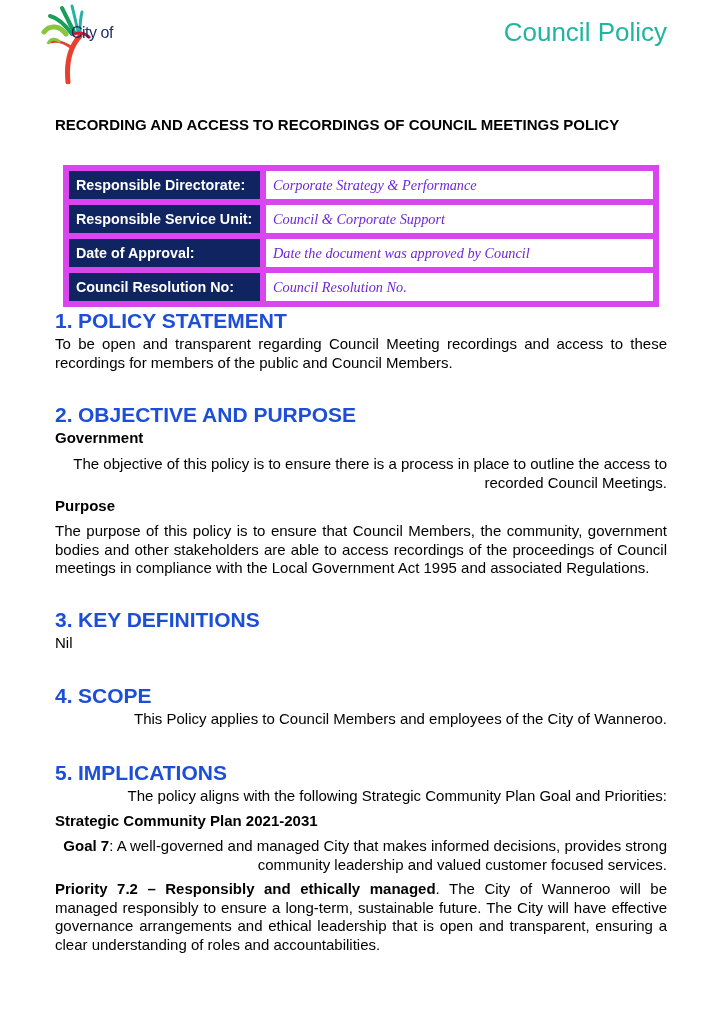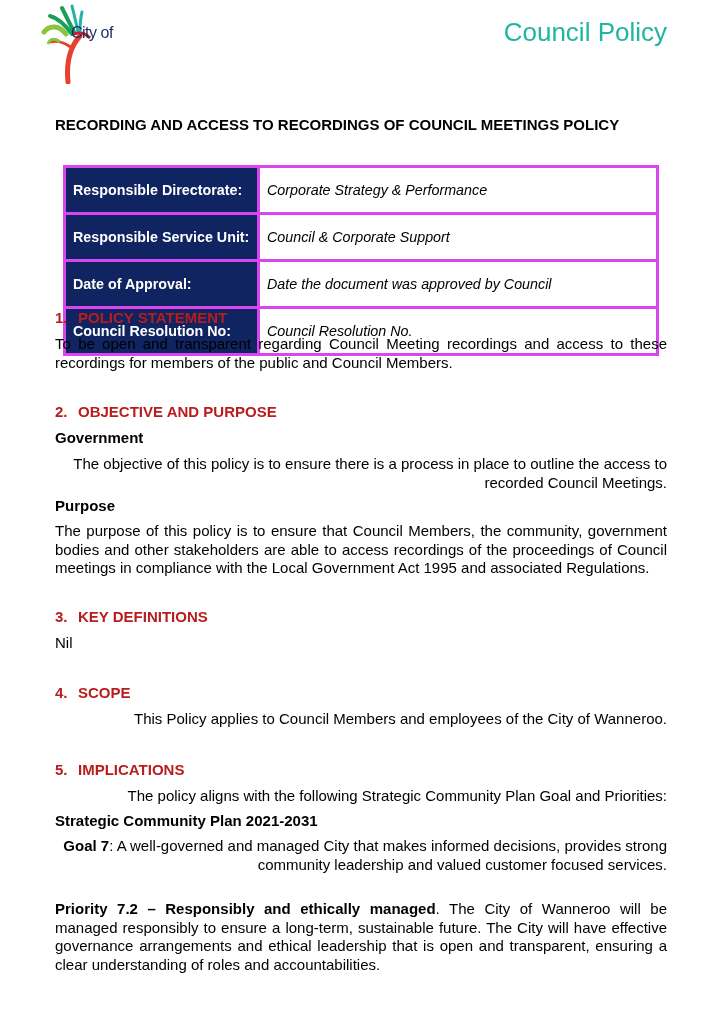--- a/index.html
+++ b/index.html
@@ -5,24 +5,24 @@
   html, body { margin: 0; padding: 0; background: #ffffff; }
   body { width: 706px; height: 1023px; position: relative; overflow: hidden;
          font-family: "Liberation Sans", sans-serif; color: #000; }
   .logo { position: absolute; left: 36px; top: 2px; width: 230px; height: 82px; }
   .logo svg { position: absolute; left: 0; top: 0; }
   .logo-city { position: absolute; left: 35px; top: 22px; font-size: 16px; color: #1b2a5e; letter-spacing: -0.5px; }
   .logo-wanneroo { position: absolute; left: 47px; top: 44px; font-size: 33px; font-weight: bold; color: #1b2a5e; letter-spacing: -0.5px; }
   .doc-type { position: absolute; right: 39px; top: 17px; font-size: 26px; color: #1fb5a0; }
   .doc-title { position: absolute; left: 55px; top: 116px; font-size: 15px; font-weight: bold; }
   table.meta { position: absolute; left: 63px; top: 165px; width: 596px; border-collapse: collapse; font-size: 14.3px; }
-  table.meta td { border: 3px solid #d946ef; height: 28px; padding: 8px 7px; }
+  table.meta td { border: 6px solid #d946ef; height: 28px; padding: 0 7px; }
   table.meta td.k { background: #0f2461; color: #fff; font-weight: bold; width: 177px; }
-  table.meta td.v { font-style: italic; color: #000000; }
-  .h { position: absolute; left: 55px; font-size: 15px; font-weight: bold; color: #b91c1c; }
+  table.meta td.v { font-style: italic; color: #6d28d9; font-family: Liberation Serif, serif; }
+  .h { position: absolute; left: 55px; font-size: 21px; font-weight: bold; color: #1d4ed8; }
   .h .num { display: inline-block; width: 23px; }
   .sub { position: absolute; left: 55px; font-size: 15px; font-weight: bold; }
   .p { position: absolute; left: 55px; width: 612px; font-size: 15px; line-height: 18.5px; text-align: justify; }
   .p.left { text-align: right; }
   .b { font-weight: bold; }
   .i { }
 </style>
 </head>
 <body>
 
@@ -88,13 +88,13 @@
   <span class="num">4.</span><span>SCOPE</span>
 </div>
 <div class="p left" style="top:710px;">This Policy applies to Council Members and employees of the City of Wanneroo.</div>
 
 <div class="h" style="top:761px;">
   <span class="num">5.</span><span>IMPLICATIONS</span>
 </div>
 <div class="p left" style="top:787px;">The policy aligns with the following Strategic Community Plan Goal and Priorities:</div>
 <div class="sub" style="top:812px;">Strategic Community Plan 2021-2031</div>
 <div class="p left" style="top:837px;"><span class="b">Goal 7</span><span>: A well-governed and managed City that makes informed decisions, provides strong community leadership and valued customer focused services.</span></div>
-<div class="p" style="top:880px;margin-top:20px;"><span class="b">Priority 7.2 – Responsibly and ethically managed</span><span>.  The City of Wanneroo will be managed responsibly to ensure a long-term, sustainable future.  The City will have effective governance arrangements and ethical leadership that is open and transparent, ensuring a clear understanding of roles and accountabilities.</span></div>
+<div class="p" style="top:880px;"><span class="b">Priority 7.2 – Responsibly and ethically managed</span><span>.  The City of Wanneroo will be managed responsibly to ensure a long-term, sustainable future.  The City will have effective governance arrangements and ethical leadership that is open and transparent, ensuring a clear understanding of roles and accountabilities.</span></div>
 
 </body></html>

